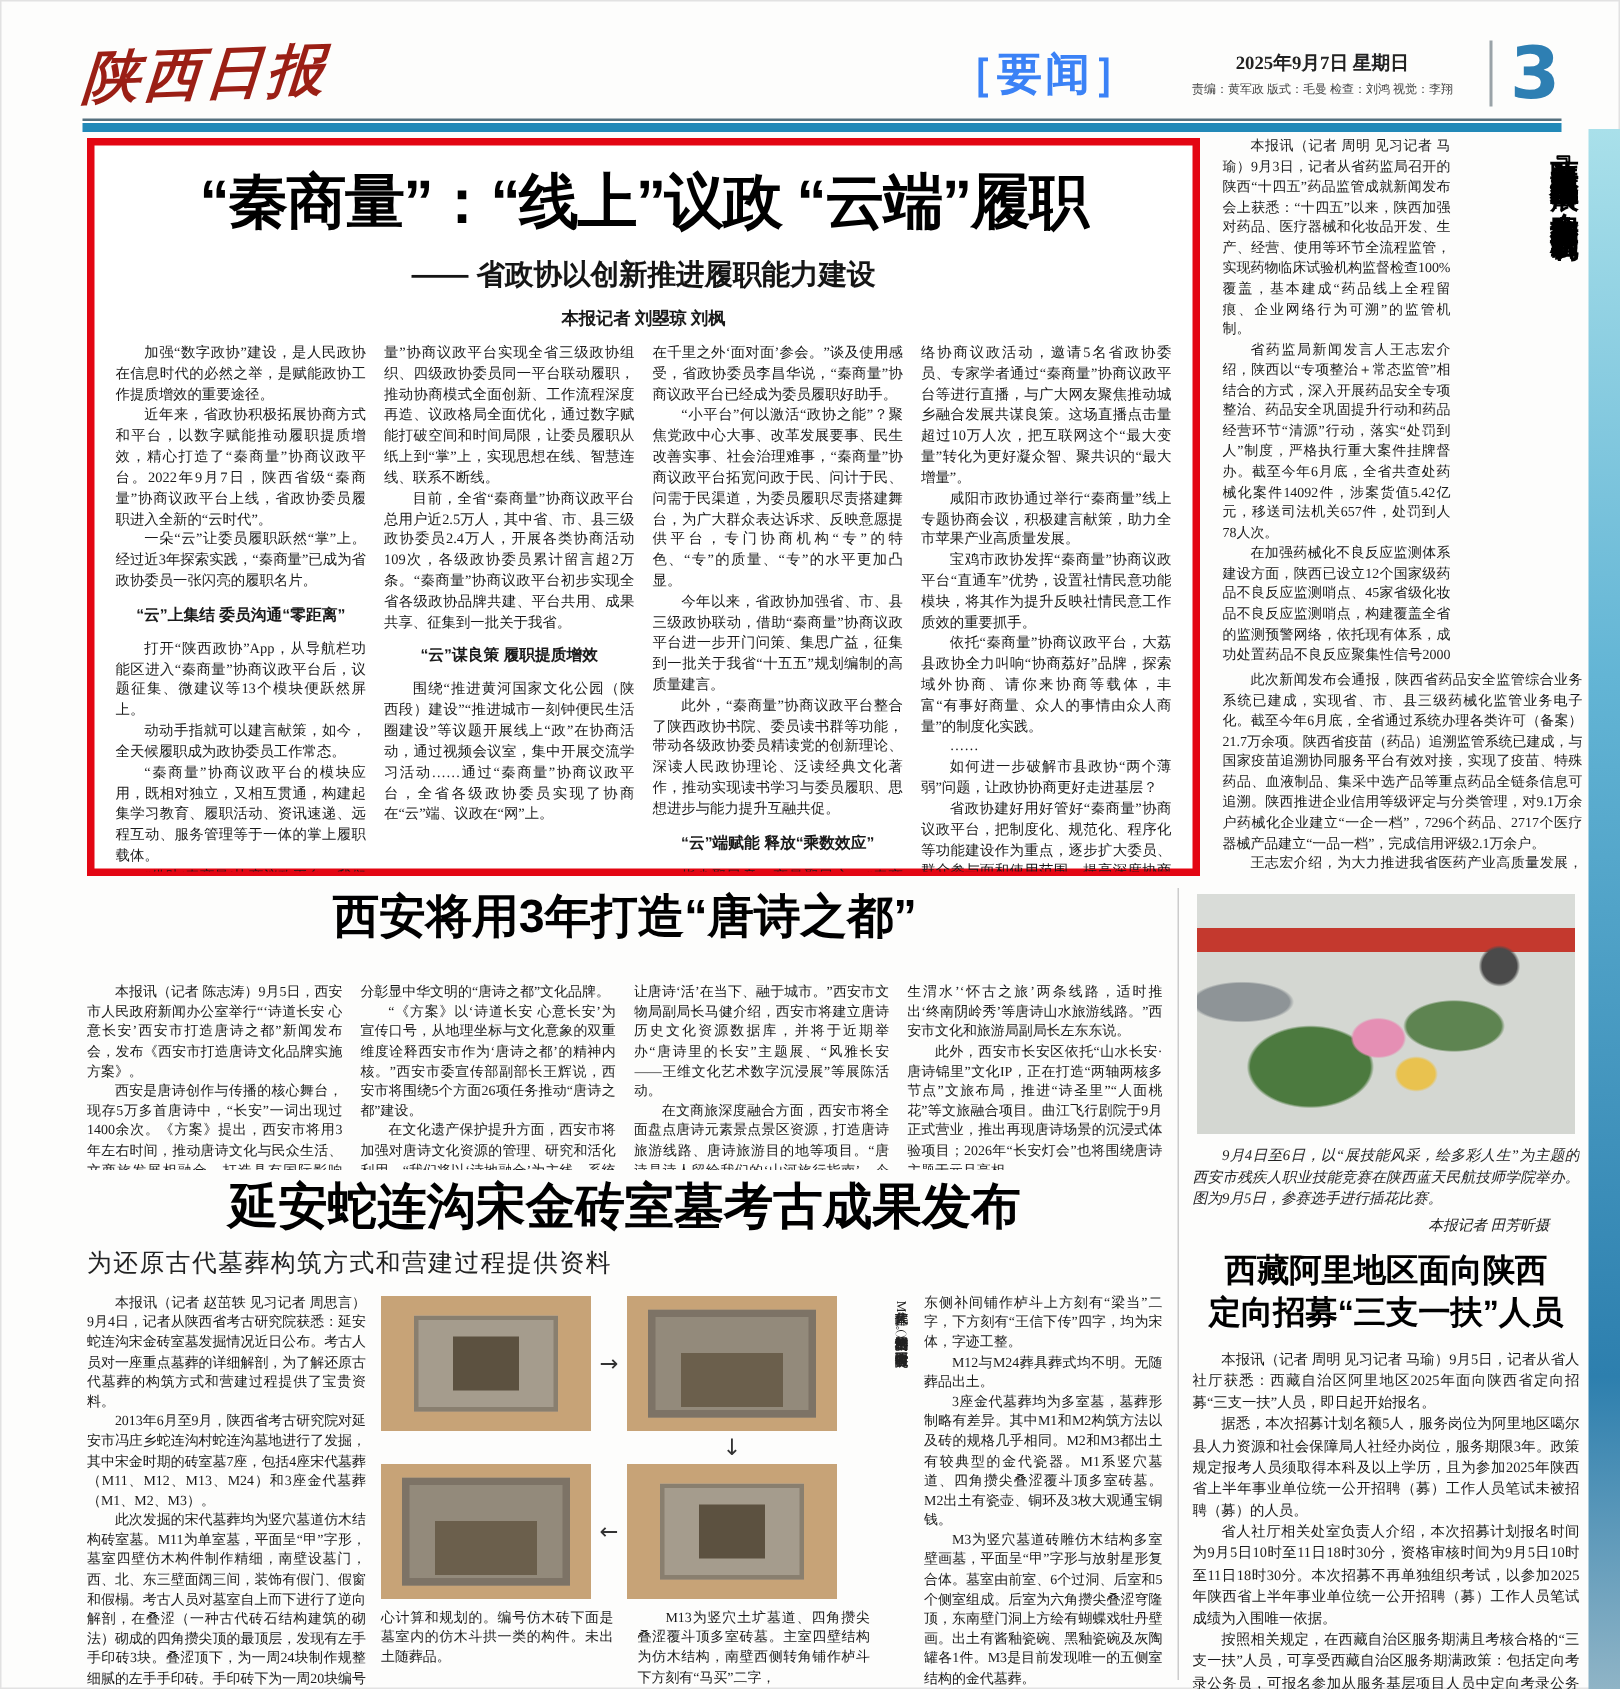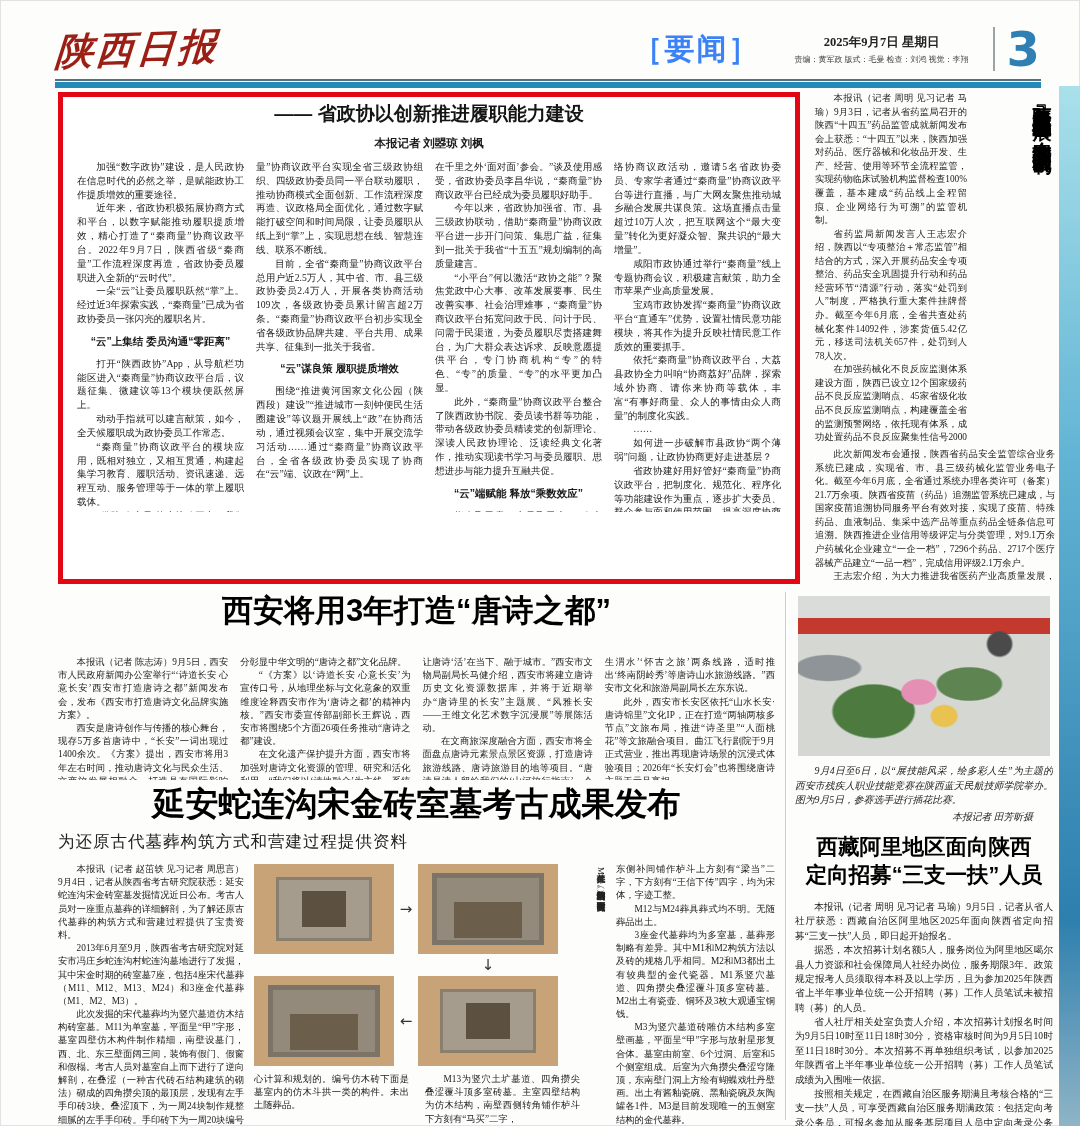--- a/index.html
+++ b/index.html
@@ -112,45 +112,46 @@
     <div class="date-block">
       <div class="date-line">2025年9月7日 星期日</div>
       <div class="credits-line">责编：黄军政 版式：毛曼 检查：刘鸿 视觉：李翔</div>
     </div>
     <div class="vrule"></div>
     <div class="page-no">3</div>
   </div>
   <div class="header-rule"></div>
 
   <section class="lead">
+    <h1>“秦商量”：“线上”议政 “云端”履职</h1>
     <h2>—— 省政协以创新推进履职能力建设</h2>
     <div class="byline">本报记者 刘曌琼 刘枫</div>
     <div class="cols">
       <div class="col">
         <p class="art">加强“数字政协”建设，是人民政协在信息时代的必然之举，是赋能政协工作提质增效的重要途径。</p>
-        <p class="art">近年来，省政协积极拓展协商方式和平台，以数字赋能推动履职提质增效，精心打造了“秦商量”协商议政平台。2022年9月7日，陕西省级“秦商量”工作流程深度再造，省政协委员履职进入全新的“云时代”。</p>
+        <p class="art">近年来，省政协积极拓展协商方式和平台，以数字赋能推动履职提质增效，精心打造了“秦商量”协商议政平台。2022年9月7日，陕西省级“秦商量”协商议政平台上线，省政协委员履职进入全新的“云时代”。</p>
         <p class="art">一朵“云”让委员履职跃然“掌”上。经过近3年探索实践，“秦商量”已成为省政协委员一张闪亮的履职名片。</p>
         <h3 class="colsub">“云”上集结 委员沟通“零距离”</h3>
         <p class="art">打开“陕西政协”App，从导航栏功能区进入“秦商量”协商议政平台后，议题征集、微建议等13个模块便跃然屏上。</p>
         <p class="art">动动手指就可以建言献策，如今，全天候履职成为政协委员工作常态。</p>
         <p class="art">“秦商量”协商议政平台的模块应用，既相对独立，又相互贯通，构建起集学习教育、履职活动、资讯速递、远程互动、服务管理等于一体的掌上履职载体。</p>
         <p class="art">“借助‘秦商量’协商议政平台，我们的协商成果被省政协采用，得到省级有关部门的重视，推动了全省加强住宅小区直饮水监督管理的规范性文件出台，这让我很欣慰。”8月23日，宝鸡市政协委员庞建说。</p>
 
       </div>
       <div class="col">
         <p class="art cont">量”协商议政平台实现全省三级政协组织、四级政协委员同一平台联动履职，推动协商模式全面创新、工作流程深度再造、议政格局全面优化，通过数字赋能打破空间和时间局限，让委员履职从纸上到“掌”上，实现思想在线、智慧连线、联系不断线。</p>
         <p class="art">目前，全省“秦商量”协商议政平台总用户近2.5万人，其中省、市、县三级政协委员2.4万人，开展各类协商活动109次，各级政协委员累计留言超2万条。“秦商量”协商议政平台初步实现全省各级政协品牌共建、平台共用、成果共享、征集到一批关于我省。</p>
         <h3 class="colsub">“云”谋良策 履职提质增效</h3>
         <p class="art">围绕“推进黄河国家文化公园（陕西段）建设”“推进城市一刻钟便民生活圈建设”等议题开展线上“政”在协商活动，通过视频会议室，集中开展交流学习活动……通过“秦商量”协商议政平台，全省各级政协委员实现了协商在“云”端、议政在“网”上。</p>
 
       </div>
       <div class="col">
         <p class="art cont">在千里之外‘面对面’参会。”谈及使用感受，省政协委员李昌华说，“秦商量”协商议政平台已经成为委员履职好助手。</p>
+        <p class="art">“小平台”何以激活“政协之能”？聚焦党政中心大事、改革发展要事、民生改善实事、社会治理难事，“秦商量”协商议政平台拓宽问政于民、问计于民、问需于民渠道，为委员履职尽责搭建舞台，为广大群众表达诉求、反映意愿提供平台，专门协商机构“专”的特色、“专”的质量、“专”的水平更加凸显。</p>
         <p class="art">今年以来，省政协加强省、市、县三级政协联动，借助“秦商量”协商议政平台进一步开门问策、集思广益，征集到一批关于我省“十五五”规划编制的高质量建言。</p>
-        <p class="art">“小平台”何以激活“政协之能”？聚焦党政中心大事、改革发展要事、民生改善实事、社会治理难事，“秦商量”协商议政平台拓宽问政于民、问计于民、问需于民渠道，为委员履职尽责搭建舞台，为广大群众表达诉求、反映意愿提供平台，专门协商机构“专”的特色、“专”的质量、“专”的水平更加凸显。</p>
         <p class="art">此外，“秦商量”协商议政平台整合了陕西政协书院、委员读书群等功能，带动各级政协委员精读党的创新理论、深读人民政协理论、泛读经典文化著作，推动实现读书学习与委员履职、思想进步与能力提升互融共促。</p>
         <h3 class="colsub">“云”端赋能 释放“乘数效应”</h3>
         <p class="art">指尖聚民意，商量聚民心。“秦商量”协商议政平台推动履职方式深刻变革。</p>
 
       </div>
       <div class="col">
         <p class="art cont">络协商议政活动，邀请5名省政协委员、专家学者通过“秦商量”协商议政平台等进行直播，与广大网友聚焦推动城乡融合发展共谋良策。这场直播点击量超过10万人次，把互联网这个“最大变量”转化为更好凝众智、聚共识的“最大增量”。</p>
         <p class="art">咸阳市政协通过举行“秦商量”线上专题协商会议，积极建言献策，助力全市苹果产业高质量发展。</p>
         <p class="art">宝鸡市政协发挥“秦商量”协商议政平台“直通车”优势，设置社情民意功能模块，将其作为提升反映社情民意工作质效的重要抓手。</p>
         <p class="art">依托“秦商量”协商议政平台，大荔县政协全力叫响“协商荔好”品牌，探索域外协商、请你来协商等载体，丰富“有事好商量、众人的事情由众人商量”的制度化实践。</p>

